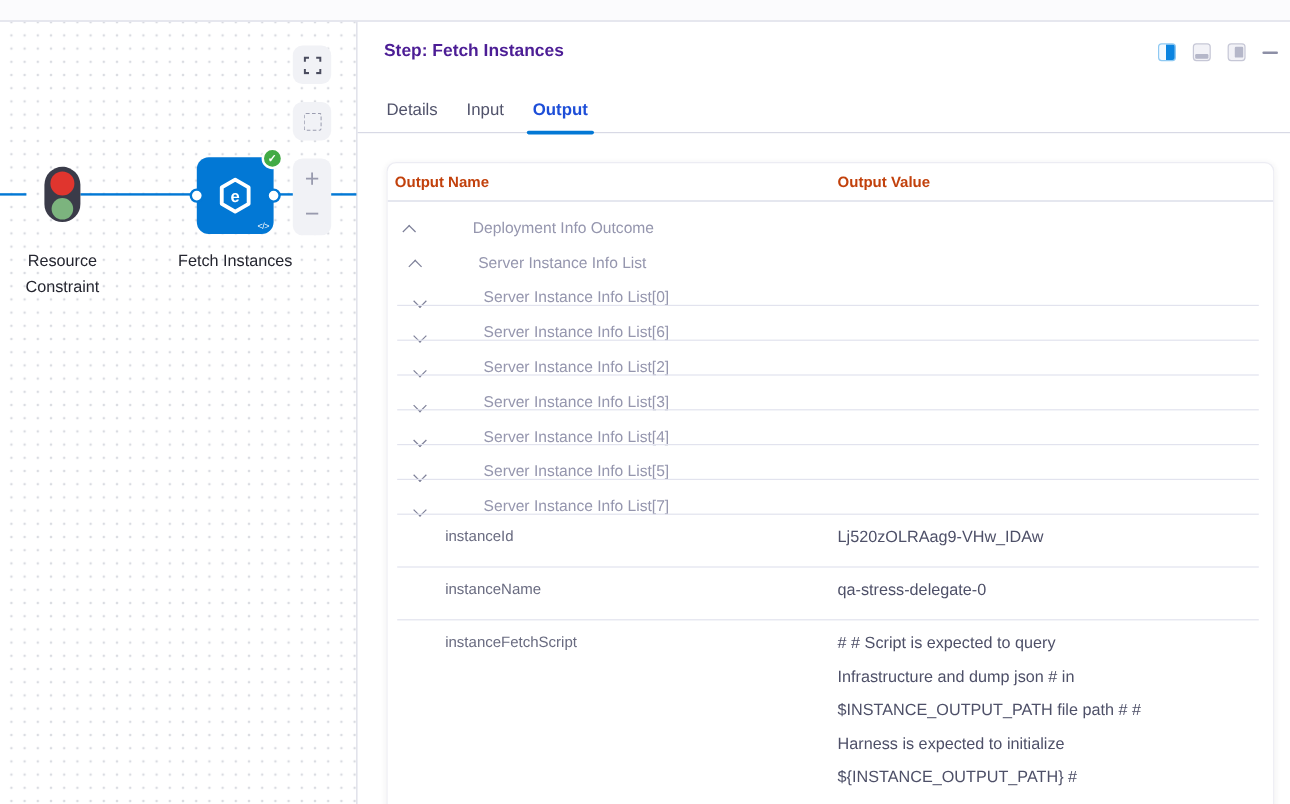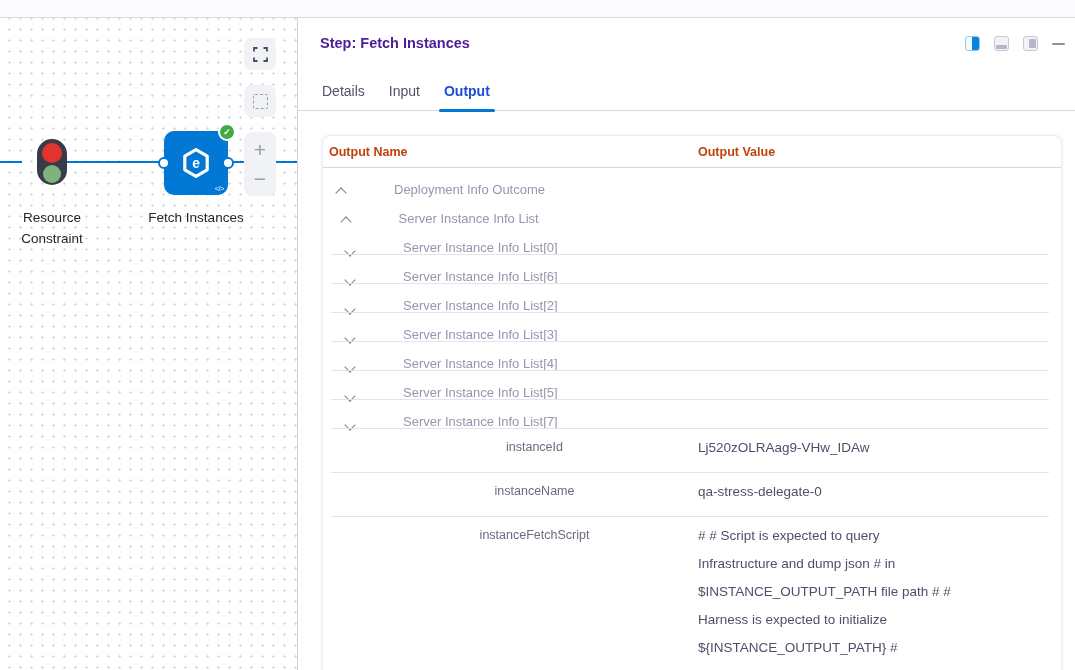--- a/index.html
+++ b/index.html
@@ -73,21 +73,21 @@
     box-shadow:0 1px 5px rgba(40,41,61,.07);box-sizing:border-box;overflow:hidden;
   }
   .thead{display:grid;grid-template-columns:369px 1fr;align-items:center;height:31px;padding-left:6px;border-bottom:1px solid #d5d7e4;}
   .th{font-size:12.5px;font-weight:700;color:#c2410c;}
   .tree-row{height:29px;display:flex;align-items:flex-end;position:relative;cursor:pointer;box-sizing:border-box;gap:40px;}
   .tree-label{font-size:13px;color:#9596ae;}
   .chev{display:inline-block;width:7px;height:7px;border-right:1.7px solid #7e8099;border-bottom:1.7px solid #7e8099;transform:rotate(45deg);margin:-4px 9px 0 0;flex:none;}
   .chev.up{transform:rotate(-135deg);margin:4px 9px 0 0;}
   .divided::after,.kv::after{content:"";position:absolute;left:8px;right:12px;bottom:0;height:1px;background:#e2e3ee;}
   .kv{display:grid;grid-template-columns:327px 1fr;padding:9px 18px 11px 48px;position:relative;min-height:17px;}
-  .kv-key{font-size:12.5px;color:#696b80;padding-top:2px;text-align:center;}
+  .kv-key{font-size:12.5px;color:#696b80;padding-top:2px;}
   .kv-value{font-size:13.5px;color:#4e5068;line-height:28px;margin-top:-4px;white-space:pre-line;}
 </style>
 </head>
 <body>
 
 <div class="topbar"></div>
 
 <div class="canvas">
   <div class="edge edge1"></div>
   <div class="edge edge2"></div>

